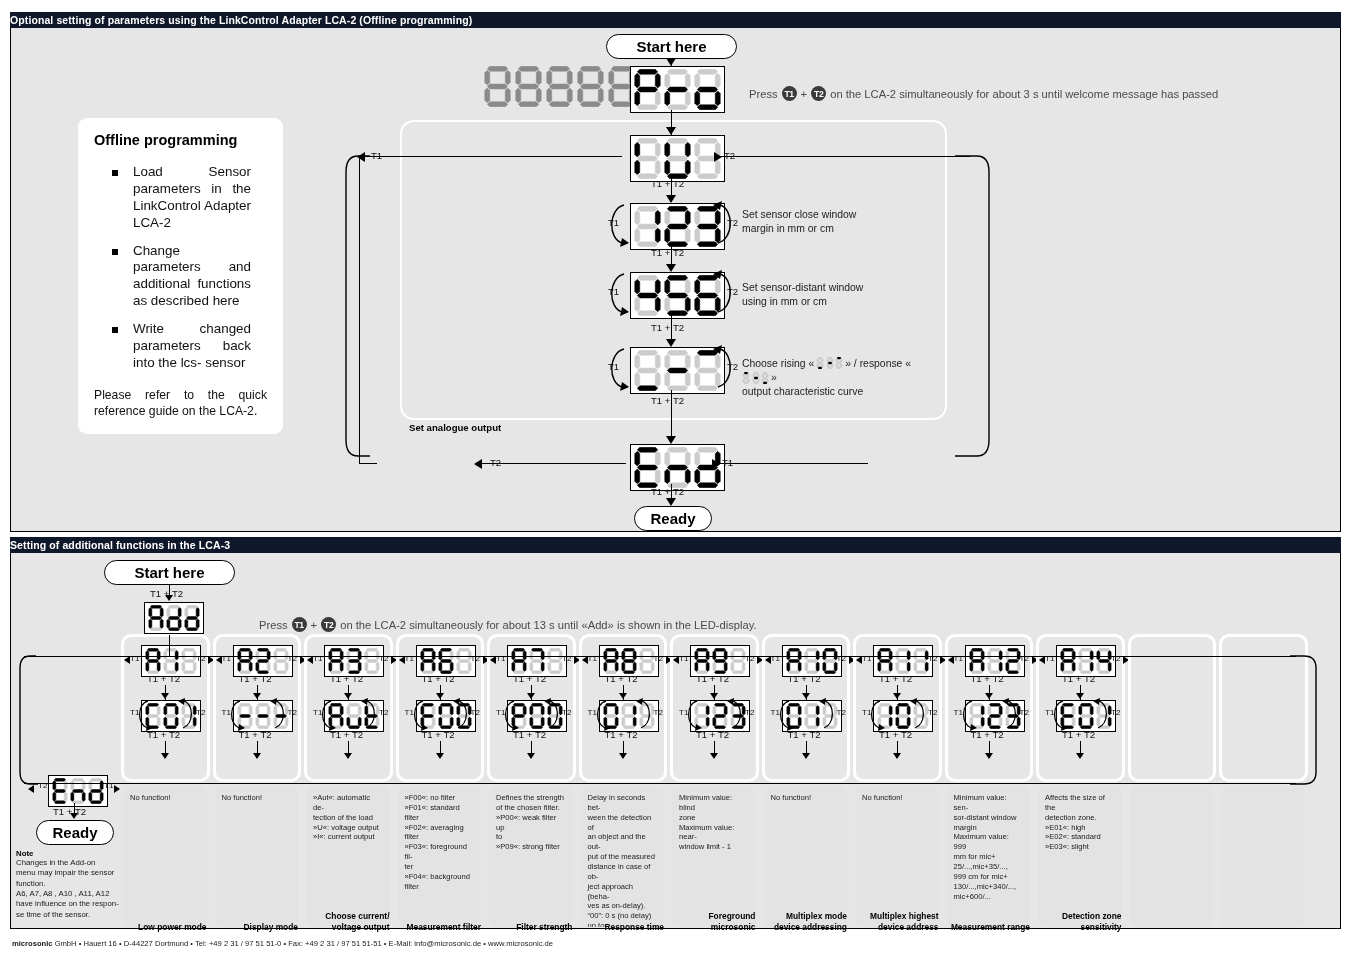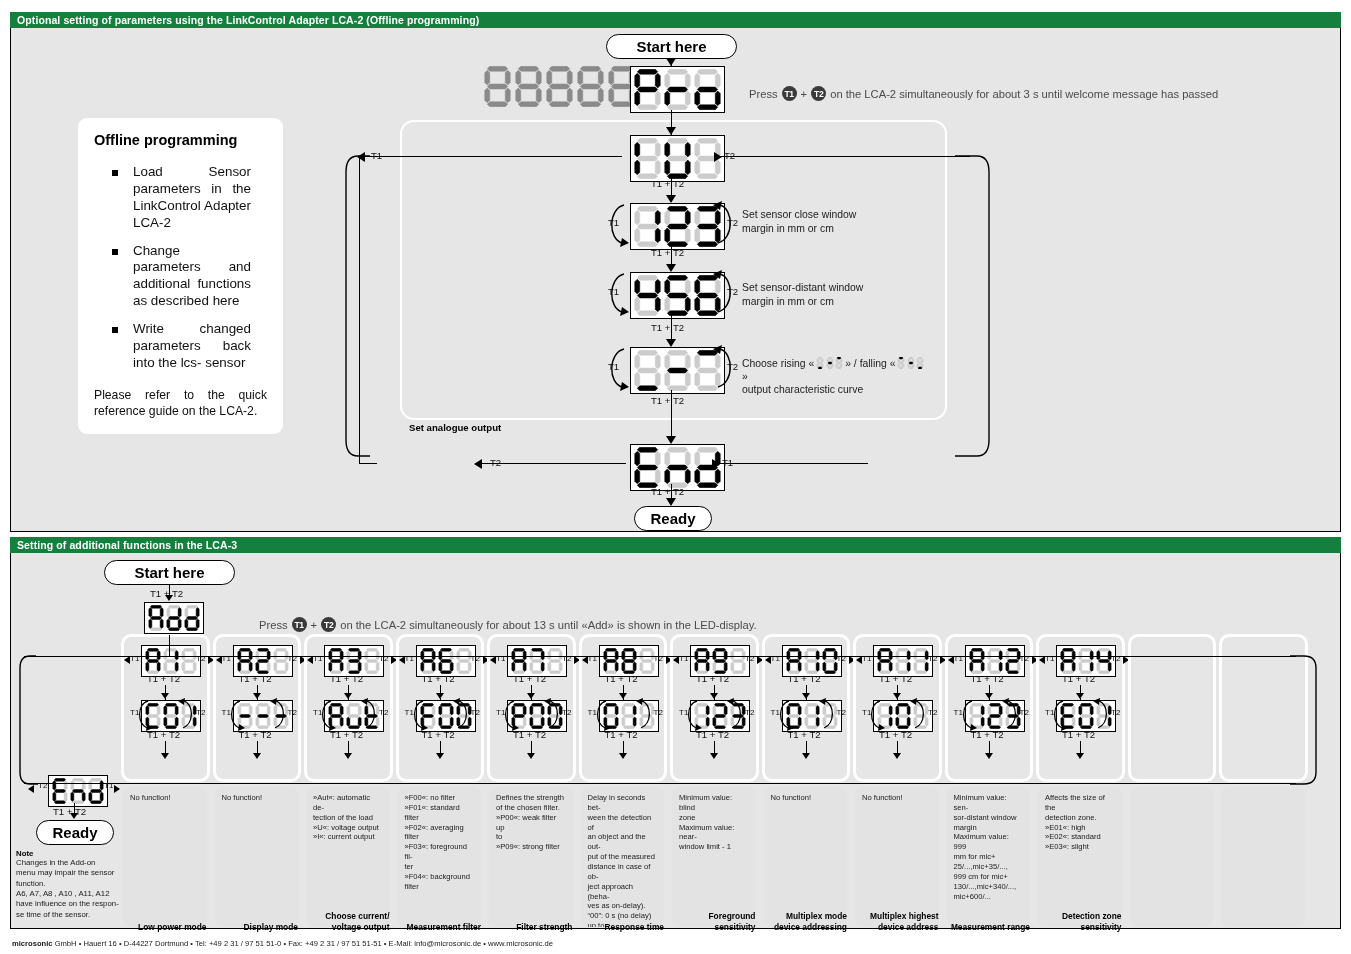--- a/index.html
+++ b/index.html
@@ -9,23 +9,23 @@
     background:#ffffff;
     font-family:"Liberation Sans", sans-serif;
     position:relative;
     overflow:hidden;
   }
   .sheet { position:absolute; inset:0; }
 
   
   .bar {
     position:absolute; left:10px; right:10px;
-    height:16px; background:#15803d;
+    height:16px; background:#0f172a;
     color:#fff; font-size:10.5px; font-weight:bold;
-    padding-left:7px; line-height:16px; letter-spacing:.1px;
+    line-height:16px; letter-spacing:.1px;
   }
   #bar-top { top:12px; }
   #bar-bottom { top:537px; }
 
   
   .panel {
     position:absolute; background:#e6e6e6;
     border-left:1px solid #000; border-right:1px solid #000;
   }
   #panel-top { left:10px; right:10px; top:28px; height:504px; border-bottom:1px solid #000;}
@@ -457,21 +457,21 @@
             <polygon points="3.25,4.25 5.75,6.75 5.75,16.5 3.25,19 0.75,16.5 0.75,6.75" fill="#cccccc" stroke="#cccccc" stroke-width="0.5"></polygon>
             <polygon points="3.25,20.5 5.75,18 21.25,18 23.75,20.5 21.25,23 5.75,23" fill="#000000" stroke="#000000" stroke-width="0.5"></polygon>
           </svg>
         </span>
       </div>
     </div>
 
   <div class="note-r" style="left:742px; top:208px;">Set sensor close window
 margin in mm or cm</div>
   <div class="note-r" style="left:742px; top:281px;">Set sensor-distant window
-margin in mm or cm</div>
+using in mm or cm</div>
   <div class="note-inline" style="position:absolute;left:742px; top:357px; width:190px;">
     <span>Choose rising «</span>
     <span id="curve-rise"><span style="display:inline-flex;gap:1.5px;vertical-align:middle;">
           <svg class="seg" width="8" height="12" viewBox="0 0 8 12">
             <polygon points="1.9,1.1 2.9,0.10000000000000009 5.1,0.10000000000000009 6.1,1.1 5.1,2.1 2.9,2.1" fill="#cccccc" stroke="#cccccc" stroke-width="0.5"></polygon>
             <polygon points="6.1,1.7000000000000002 7.1,2.7 7.1,4.4 6.1,5.4 5.1,4.4 5.1,2.7" fill="#cccccc" stroke="#cccccc" stroke-width="0.5"></polygon>
             <polygon points="6.1,6.6 7.1,7.6 7.1,9.3 6.1,10.3 5.1,9.3 5.1,7.6" fill="#cccccc" stroke="#cccccc" stroke-width="0.5"></polygon>
             <polygon points="1.9,10.9 2.9,9.9 5.1,9.9 6.1,10.9 5.1,11.9 2.9,11.9" fill="#000000" stroke="#000000" stroke-width="0.5"></polygon>
             <polygon points="1.9,6.6 2.9,7.6 2.9,9.3 1.9,10.3 0.8999999999999999,9.3 0.8999999999999999,7.6" fill="#cccccc" stroke="#cccccc" stroke-width="0.5"></polygon>
             <polygon points="1.9,1.7000000000000002 2.9,2.7 2.9,4.4 1.9,5.4 0.8999999999999999,4.4 0.8999999999999999,2.7" fill="#cccccc" stroke="#cccccc" stroke-width="0.5"></polygon>
@@ -489,21 +489,21 @@
           <svg class="seg" width="8" height="12" viewBox="0 0 8 12">
             <polygon points="1.9,1.1 2.9,0.10000000000000009 5.1,0.10000000000000009 6.1,1.1 5.1,2.1 2.9,2.1" fill="#000000" stroke="#000000" stroke-width="0.5"></polygon>
             <polygon points="6.1,1.7000000000000002 7.1,2.7 7.1,4.4 6.1,5.4 5.1,4.4 5.1,2.7" fill="#cccccc" stroke="#cccccc" stroke-width="0.5"></polygon>
             <polygon points="6.1,6.6 7.1,7.6 7.1,9.3 6.1,10.3 5.1,9.3 5.1,7.6" fill="#cccccc" stroke="#cccccc" stroke-width="0.5"></polygon>
             <polygon points="1.9,10.9 2.9,9.9 5.1,9.9 6.1,10.9 5.1,11.9 2.9,11.9" fill="#cccccc" stroke="#cccccc" stroke-width="0.5"></polygon>
             <polygon points="1.9,6.6 2.9,7.6 2.9,9.3 1.9,10.3 0.8999999999999999,9.3 0.8999999999999999,7.6" fill="#cccccc" stroke="#cccccc" stroke-width="0.5"></polygon>
             <polygon points="1.9,1.7000000000000002 2.9,2.7 2.9,4.4 1.9,5.4 0.8999999999999999,4.4 0.8999999999999999,2.7" fill="#cccccc" stroke="#cccccc" stroke-width="0.5"></polygon>
             <polygon points="1.9,6 2.9,5 5.1,5 6.1,6 5.1,7 2.9,7" fill="#cccccc" stroke="#cccccc" stroke-width="0.5"></polygon>
           </svg>
         </span></span>
-    <span>» / falling «</span>
+    <span>» / response «</span>
     <span id="curve-fall"><span style="display:inline-flex;gap:1.5px;vertical-align:middle;">
           <svg class="seg" width="8" height="12" viewBox="0 0 8 12">
             <polygon points="1.9,1.1 2.9,0.10000000000000009 5.1,0.10000000000000009 6.1,1.1 5.1,2.1 2.9,2.1" fill="#000000" stroke="#000000" stroke-width="0.5"></polygon>
             <polygon points="6.1,1.7000000000000002 7.1,2.7 7.1,4.4 6.1,5.4 5.1,4.4 5.1,2.7" fill="#cccccc" stroke="#cccccc" stroke-width="0.5"></polygon>
             <polygon points="6.1,6.6 7.1,7.6 7.1,9.3 6.1,10.3 5.1,9.3 5.1,7.6" fill="#cccccc" stroke="#cccccc" stroke-width="0.5"></polygon>
             <polygon points="1.9,10.9 2.9,9.9 5.1,9.9 6.1,10.9 5.1,11.9 2.9,11.9" fill="#cccccc" stroke="#cccccc" stroke-width="0.5"></polygon>
             <polygon points="1.9,6.6 2.9,7.6 2.9,9.3 1.9,10.3 0.8999999999999999,9.3 0.8999999999999999,7.6" fill="#cccccc" stroke="#cccccc" stroke-width="0.5"></polygon>
             <polygon points="1.9,1.7000000000000002 2.9,2.7 2.9,4.4 1.9,5.4 0.8999999999999999,4.4 0.8999999999999999,2.7" fill="#cccccc" stroke="#cccccc" stroke-width="0.5"></polygon>
             <polygon points="1.9,6 2.9,5 5.1,5 6.1,6 5.1,7 2.9,7" fill="#cccccc" stroke="#cccccc" stroke-width="0.5"></polygon>
           </svg>
@@ -1345,21 +1345,21 @@
       </svg>
       <div class="arrow-l sm" style="left:673px; top:656px;"></div>
       <div class="arrow-r sm" style="left:757px; top:656px;"></div>
       <div class="desc-col" style="left:672px; top:787px; width:83.5px; height:140px;">
                <div class="body">Minimum value: blind
 zone
 Maximum value: near-
 window limit - 1</div>
              </div>
       <div class="desc-title" style="left:672px; width:83.5px; bottom:22px;">Foreground
-sensitivity</div>
+microsonic</div>
       <div class="col-round" style="left:761.5px; top:634px; width:88.5px; height:148px;"></div>
       <div class="led" id="c-code-7" style="left:781.5px; top:645px;">
         <div class="seg-row" style="gap:2px">
           <span class="digit">
             <svg class="seg" width="16" height="26" viewBox="0 0 16 26">
               <polygon points="2.35,1.6500000000000001 3.85,0.15000000000000013 12.15,0.15000000000000013 13.65,1.6500000000000001 12.15,3.1500000000000004 3.85,3.1500000000000004" fill="#000000" stroke="#000000" stroke-width="0.5"></polygon>
               <polygon points="13.65,2.55 15.15,4.05 15.15,10.6 13.65,12.1 12.15,10.6 12.15,4.05" fill="#000000" stroke="#000000" stroke-width="0.5"></polygon>
               <polygon points="13.65,13.9 15.15,15.4 15.15,21.950000000000003 13.65,23.450000000000003 12.15,21.950000000000003 12.15,15.4" fill="#000000" stroke="#000000" stroke-width="0.5"></polygon>
               <polygon points="2.35,24.35 3.85,22.85 12.15,22.85 13.65,24.35 12.15,25.85 3.85,25.85" fill="#cccccc" stroke="#cccccc" stroke-width="0.5"></polygon>
               <polygon points="2.35,13.9 3.85,15.4 3.85,21.950000000000003 2.35,23.450000000000003 0.8500000000000001,21.950000000000003 0.8500000000000001,15.4" fill="#000000" stroke="#000000" stroke-width="0.5"></polygon>

